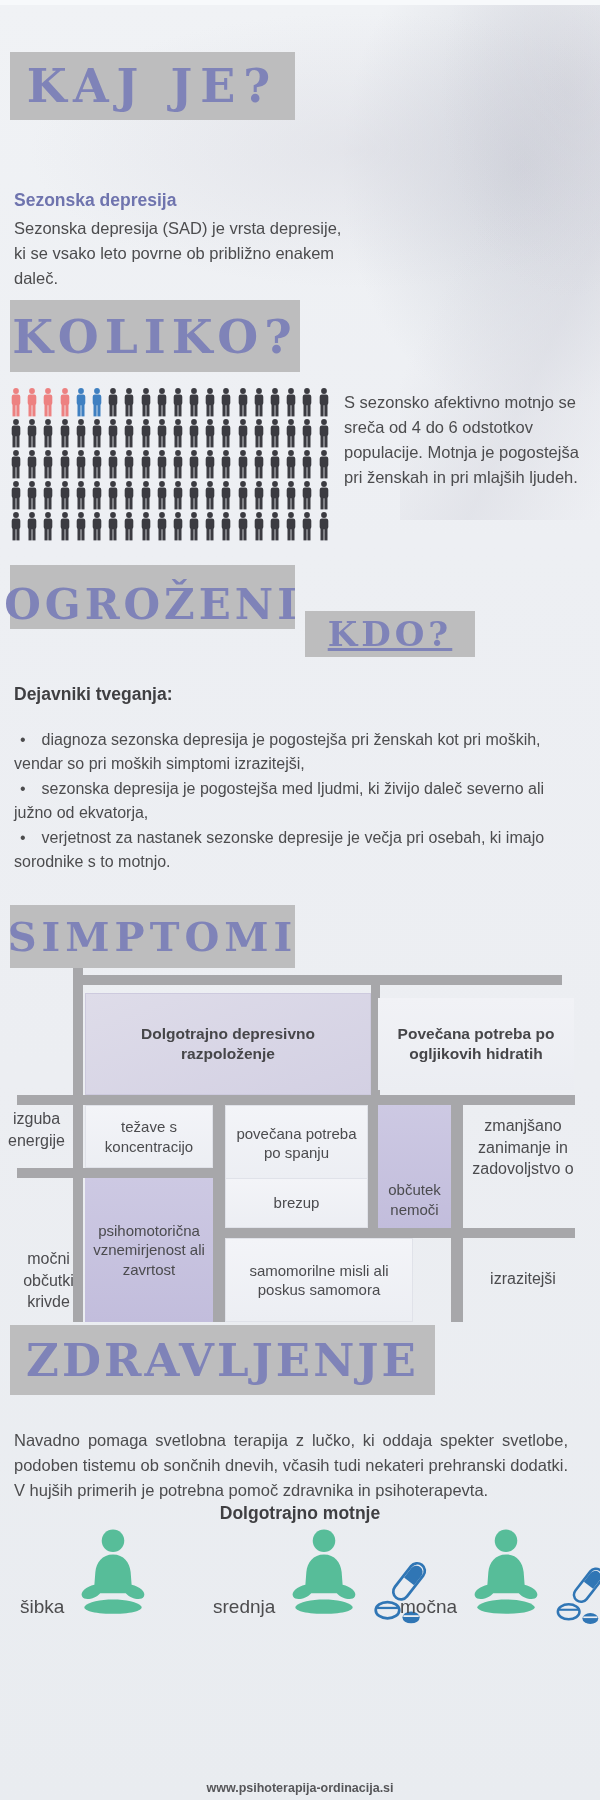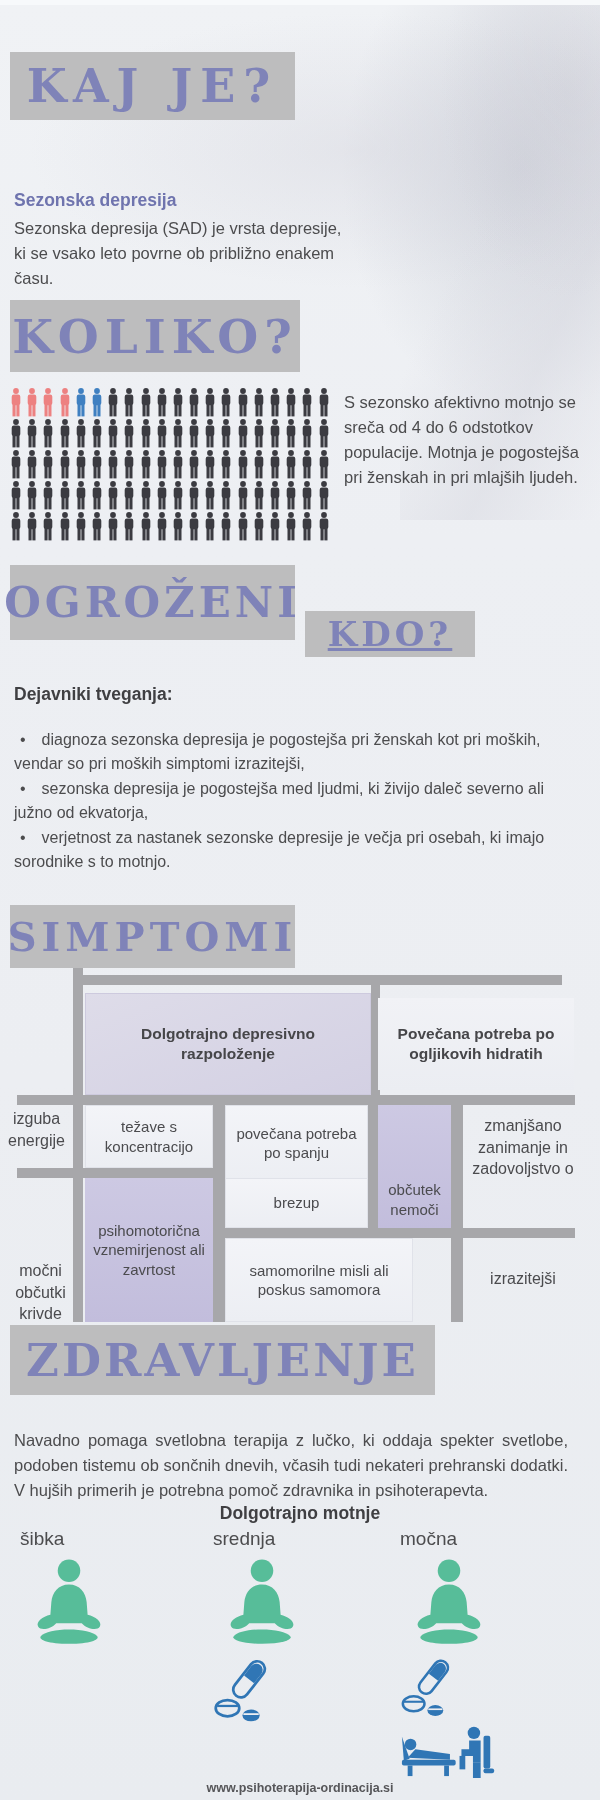--- a/index.html
+++ b/index.html
@@ -16,21 +16,21 @@
     background:linear-gradient(115deg, rgba(255,255,255,0) 40%, rgba(215,216,224,.5) 70%, rgba(240,240,244,.2) 100%);}
   #bg4{right:0;top:1330;width:160px;height:300px;
     background:radial-gradient(ellipse at 80% 30%, rgba(200,200,210,.4), rgba(200,200,210,0) 70%);}
   #bottom-strip{position:absolute;left:0;top:1795;width:600px;height:5px;background:#f7f9fb;}
 
   .title-block{position:absolute;background:#bdbdbe;display:flex;align-items:center;justify-content:center;
     font-family:"DejaVu Serif",serif;font-weight:bold;color:#7b7fb8;}
   .title-block span{opacity:.93;}
   #t-kaj{left:10px;top:52px;width:285px;height:68px;font-size:46px;letter-spacing:8px;}
   #t-koliko{left:10px;top:300px;width:290px;height:72px;font-size:47px;letter-spacing:6px;}
-  #t-ogrozeni{left:10px;top:565px;width:285px;height:75px;font-size:42px;letter-spacing:4px;}
+  #t-ogrozeni{left:10px;top:565px;width:285px;height:64px;font-size:42px;letter-spacing:4px;align-items:flex-end;}
   #t-kdo{left:305px;top:611px;width:170px;height:46px;font-size:34px;letter-spacing:4px;text-decoration:underline;}
   #t-simptomi{left:10px;top:905px;width:285px;height:63px;font-size:40px;letter-spacing:5px;}
   #t-zdravljenje{left:10px;top:1325px;width:425px;height:70px;font-size:45px;letter-spacing:3px;}
 
   .h-purple{position:absolute;color:#6f74ae;font-weight:bold;font-size:17.5px;}
   .h-dark{position:absolute;color:#3f3f42;font-weight:bold;font-size:17.5px;}
   .body-text{position:absolute;color:#4c4c4e;font-size:16.5px;line-height:25px;}
 
   #sez-heading{left:14px;top:190px;width:400px;}
   #sez-body{left:14px;top:216px;width:340px;}
@@ -69,27 +69,27 @@
 
   #bx-mood{left:85px;top:25px;width:286px;height:102px;font-size:15.5px;}
   #bx-carbs{left:378px;top:30px;width:196px;height:92px;font-size:15.5px;}
   #tx-energy{left:0;top:140px;width:73px;}
   #bx-conc{left:85px;top:137px;width:128px;height:63px;}
   #bx-sleep{left:225px;top:137px;width:143px;height:76px;}
   #bx-helpless{left:378px;top:137px;width:73px;height:123px;align-items:flex-end;padding-bottom:9px;}
   #tx-interest{left:458px;top:147px;width:130px;}
   #bx-hopeless{left:225px;top:210px;width:143px;height:50px;}
   #bx-psycho{left:85px;top:210px;width:128px;height:144px;}
-  #tx-guilt{left:4px;top:280px;width:73px;margin-top:12px;}
+  #tx-guilt{left:12px;top:280px;width:73px;}
   #bx-suicidal{left:225px;top:270px;width:188px;height:84px;}
   #tx-indec{left:458px;top:300px;width:130px;}
 
   #treat-body{left:14px;top:1428px;width:554px;text-align:justify;}
   #intensity-heading{left:0;top:1503px;width:600px;text-align:center;}
-  .level-col{position:absolute;top:1528px;display:flex;flex-direction:column;align-items:flex-start;}
+  .level-col{position:absolute;top:1528px;display:flex;flex-direction:row;align-items:flex-end;}
   #col-sibka{left:20px;width:150px;}
   #col-srednja{left:213px;width:174px;}
   #col-mocna{left:400px;width:165px;}
   .level-label{font-size:19px;color:#4c4c4e;margin-bottom:8px;}
   .med-icon{line-height:0;}
   .pill-icon{line-height:0;margin-top:2px;}
   .therapy-icon{line-height:0;margin-top:6px;}
 
   #footer{position:absolute;left:0;top:1781px;width:600px;text-align:center;
     font-size:12.5px;font-weight:bold;color:#565659;}
@@ -102,21 +102,21 @@
   <div class="bg-blob" id="bg1"></div>
   <div class="bg-blob" id="bg2"></div>
   <div class="bg-blob" id="bg3"></div>
   <div class="bg-blob" id="bg4"></div>
 
   <div class="title-block" id="t-kaj">
     <span>KAJ JE?</span>
   </div>
 
   <div class="h-purple" id="sez-heading">Sezonska depresija</div>
-  <div class="body-text" id="sez-body">Sezonska depresija (SAD) je vrsta depresije, ki se vsako leto povrne ob približno enakem času.</div>
+  <div class="body-text" id="sez-body">Sezonska depresija (SAD) je vrsta depresije, ki se vsako leto povrne ob približno enakem daleč.</div>
 
   <div class="title-block" id="t-koliko">
     <span>KOLIKO?</span>
   </div>
 
   <div id="pictograph">
       <div class="pict-row">
         <span class="person"><svg width="12" height="29" viewBox="0 0 12 29">
      <circle cx="6" cy="3" r="2.9" fill="#ed8181"></circle>
      <rect x="1.7" y="6.6" width="8.6" height="10.6" rx="2.2" fill="#ed8181"></rect>

